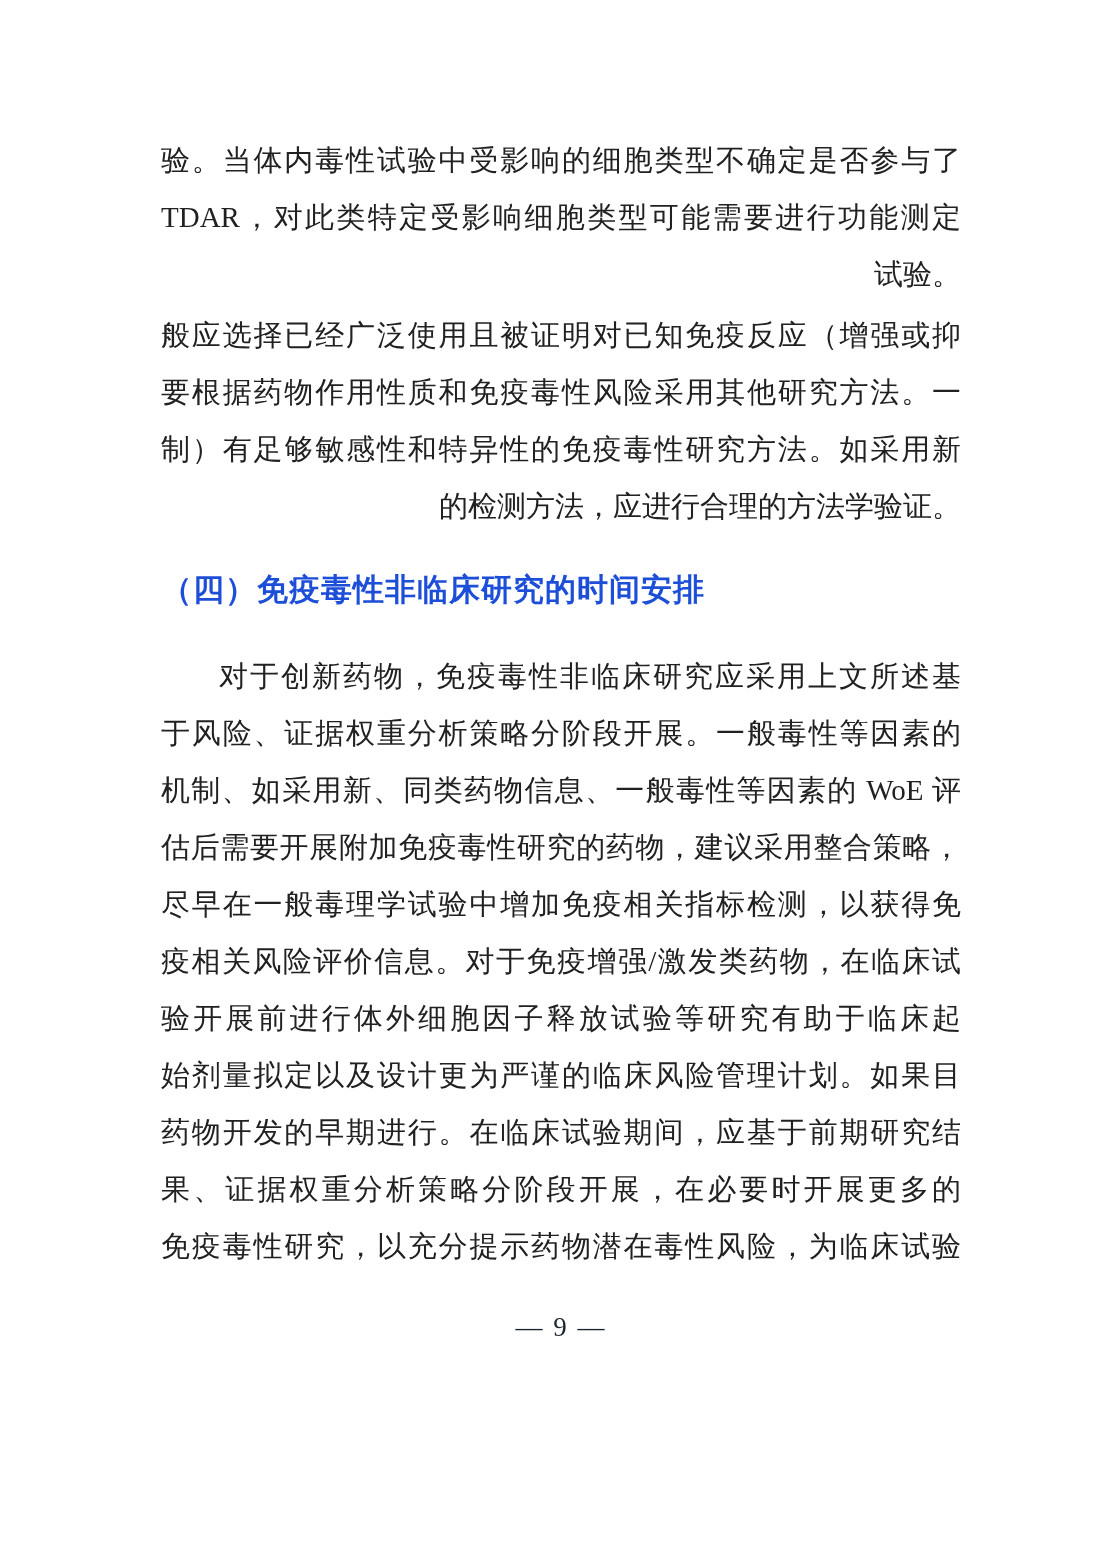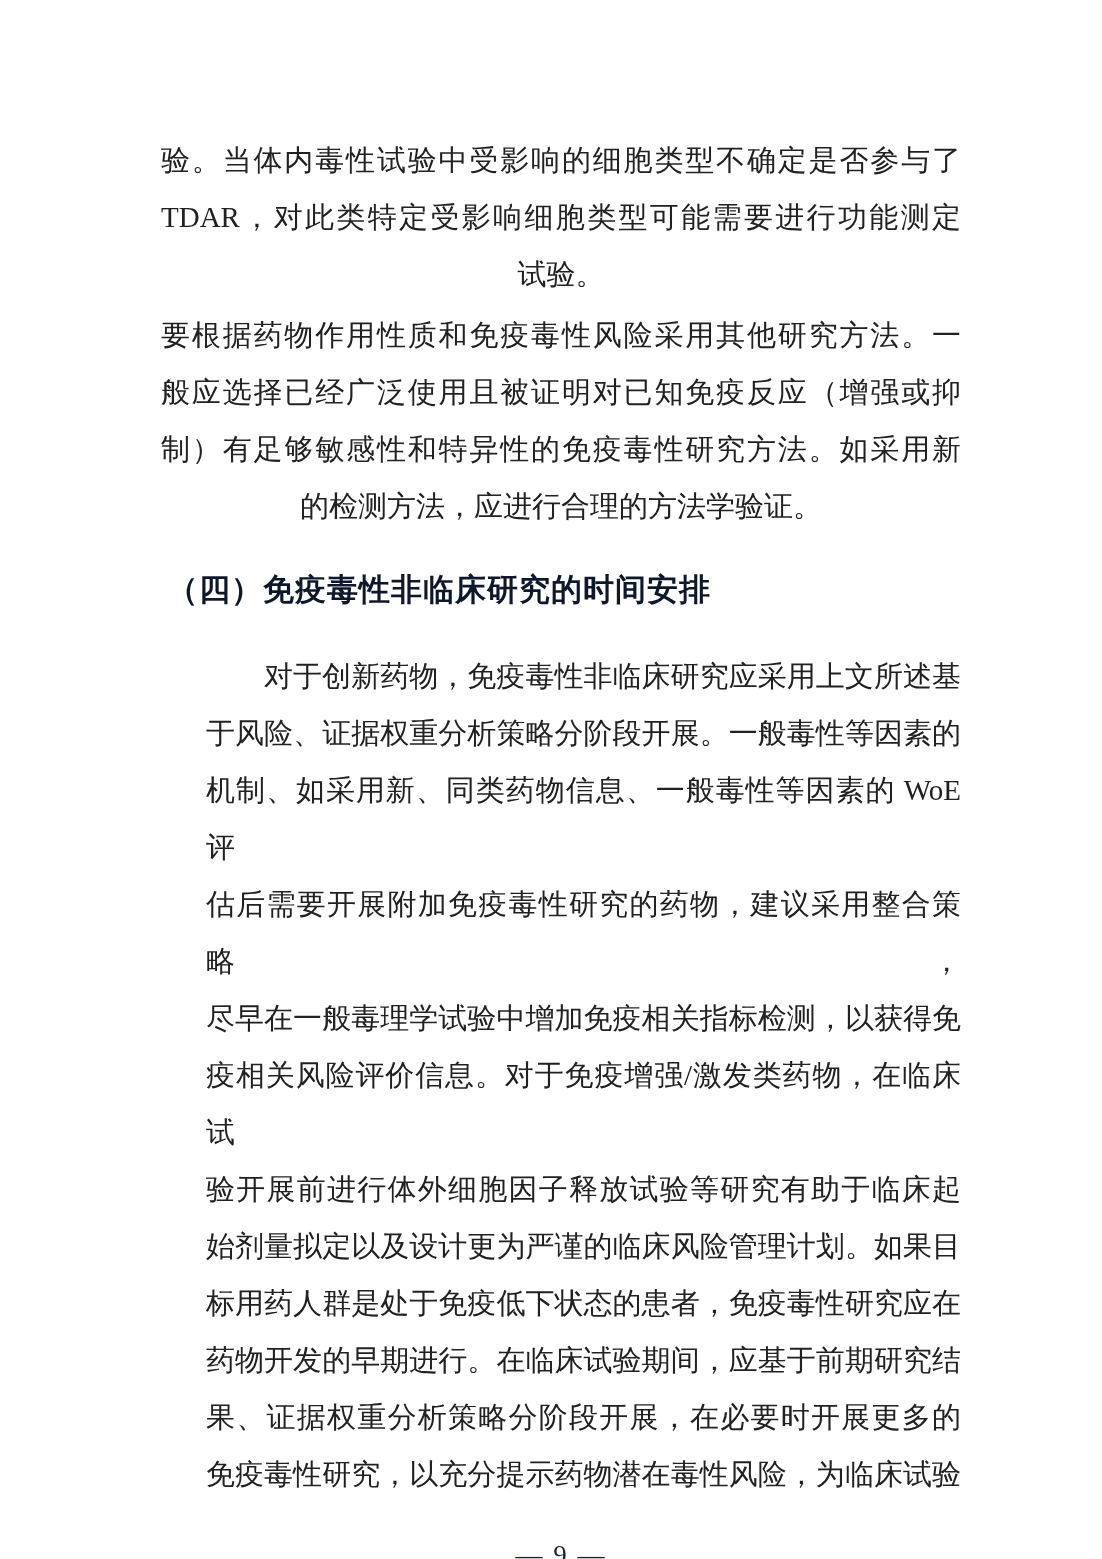--- a/index.html
+++ b/index.html
@@ -28,36 +28,35 @@
   }
   
   .j {
     white-space: normal;
     text-align: justify;
     text-align-last: justify;
     -moz-text-align-last: justify;
   }
   
   .last {
-    text-align: center;
+    text-align: right;
   }
   .indent {
     text-indent: 2em;
   }
   .para-2 { margin-top: 4px; }
   .section-heading {
     margin-top: 26px;
     font-size: 31px;
     line-height: 57px;
     font-weight: 700;
-    color: #0f172a;
+    color: #1d4ed8;
     letter-spacing: 1px;
-    margin-left: 6px;
   }
-  .para-3 { margin-top: 30px; margin-left: 45px; }
+  .para-3 { margin-top: 30px; }
   .footer {
     margin-top: 32px;
     text-align: center;
     font-size: 27px;
     line-height: 40px;
     color: #1a2430;
     letter-spacing: 2px;
   }
 </style>
 </head>
@@ -66,38 +65,37 @@
 <div class="page">
   <div class="content">
 
     <div class="para">
       <div class="line j">验。当体内毒性试验中受影响的细胞类型不确定是否参与了</div>
       <div class="line j">TDAR，对此类特定受影响细胞类型可能需要进行功能测定</div>
       <div class="line last">试验。</div>
     </div>
 
     <div class="para para-2">
+      <div class="line j">般应选择已经广泛使用且被证明对已知免疫反应（增强或抑</div>
       <div class="line j">要根据药物作用性质和免疫毒性风险采用其他研究方法。一</div>
-      <div class="line j">般应选择已经广泛使用且被证明对已知免疫反应（增强或抑</div>
       <div class="line j">制）有足够敏感性和特异性的免疫毒性研究方法。如采用新</div>
       <div class="line last">的检测方法，应进行合理的方法学验证。</div>
     </div>
 
     <div class="section-heading">（四）免疫毒性非临床研究的时间安排</div>
 
     <div class="para para-3">
       <div class="line j indent">对于创新药物，免疫毒性非临床研究应采用上文所述基</div>
       <div class="line j">于风险、证据权重分析策略分阶段开展。一般毒性等因素的</div>
       <div class="line j">机制、如采用新、同类药物信息、一般毒性等因素的 WoE 评</div>
       <div class="line j">估后需要开展附加免疫毒性研究的药物，建议采用整合策略，</div>
       <div class="line j">尽早在一般毒理学试验中增加免疫相关指标检测，以获得免</div>
       <div class="line j">疫相关风险评价信息。对于免疫增强/激发类药物，在临床试</div>
       <div class="line j">验开展前进行体外细胞因子释放试验等研究有助于临床起</div>
       <div class="line j">始剂量拟定以及设计更为严谨的临床风险管理计划。如果目</div>
-      <div class="line j">标用药人群是处于免疫低下状态的患者，免疫毒性研究应在</div>
       <div class="line j">药物开发的早期进行。在临床试验期间，应基于前期研究结</div>
       <div class="line j">果、证据权重分析策略分阶段开展，在必要时开展更多的</div>
       <div class="line j">免疫毒性研究，以充分提示药物潜在毒性风险，为临床试验</div>
     </div>
 
     <div class="footer">— 9 —</div>
 
   </div>
 </div>
 

